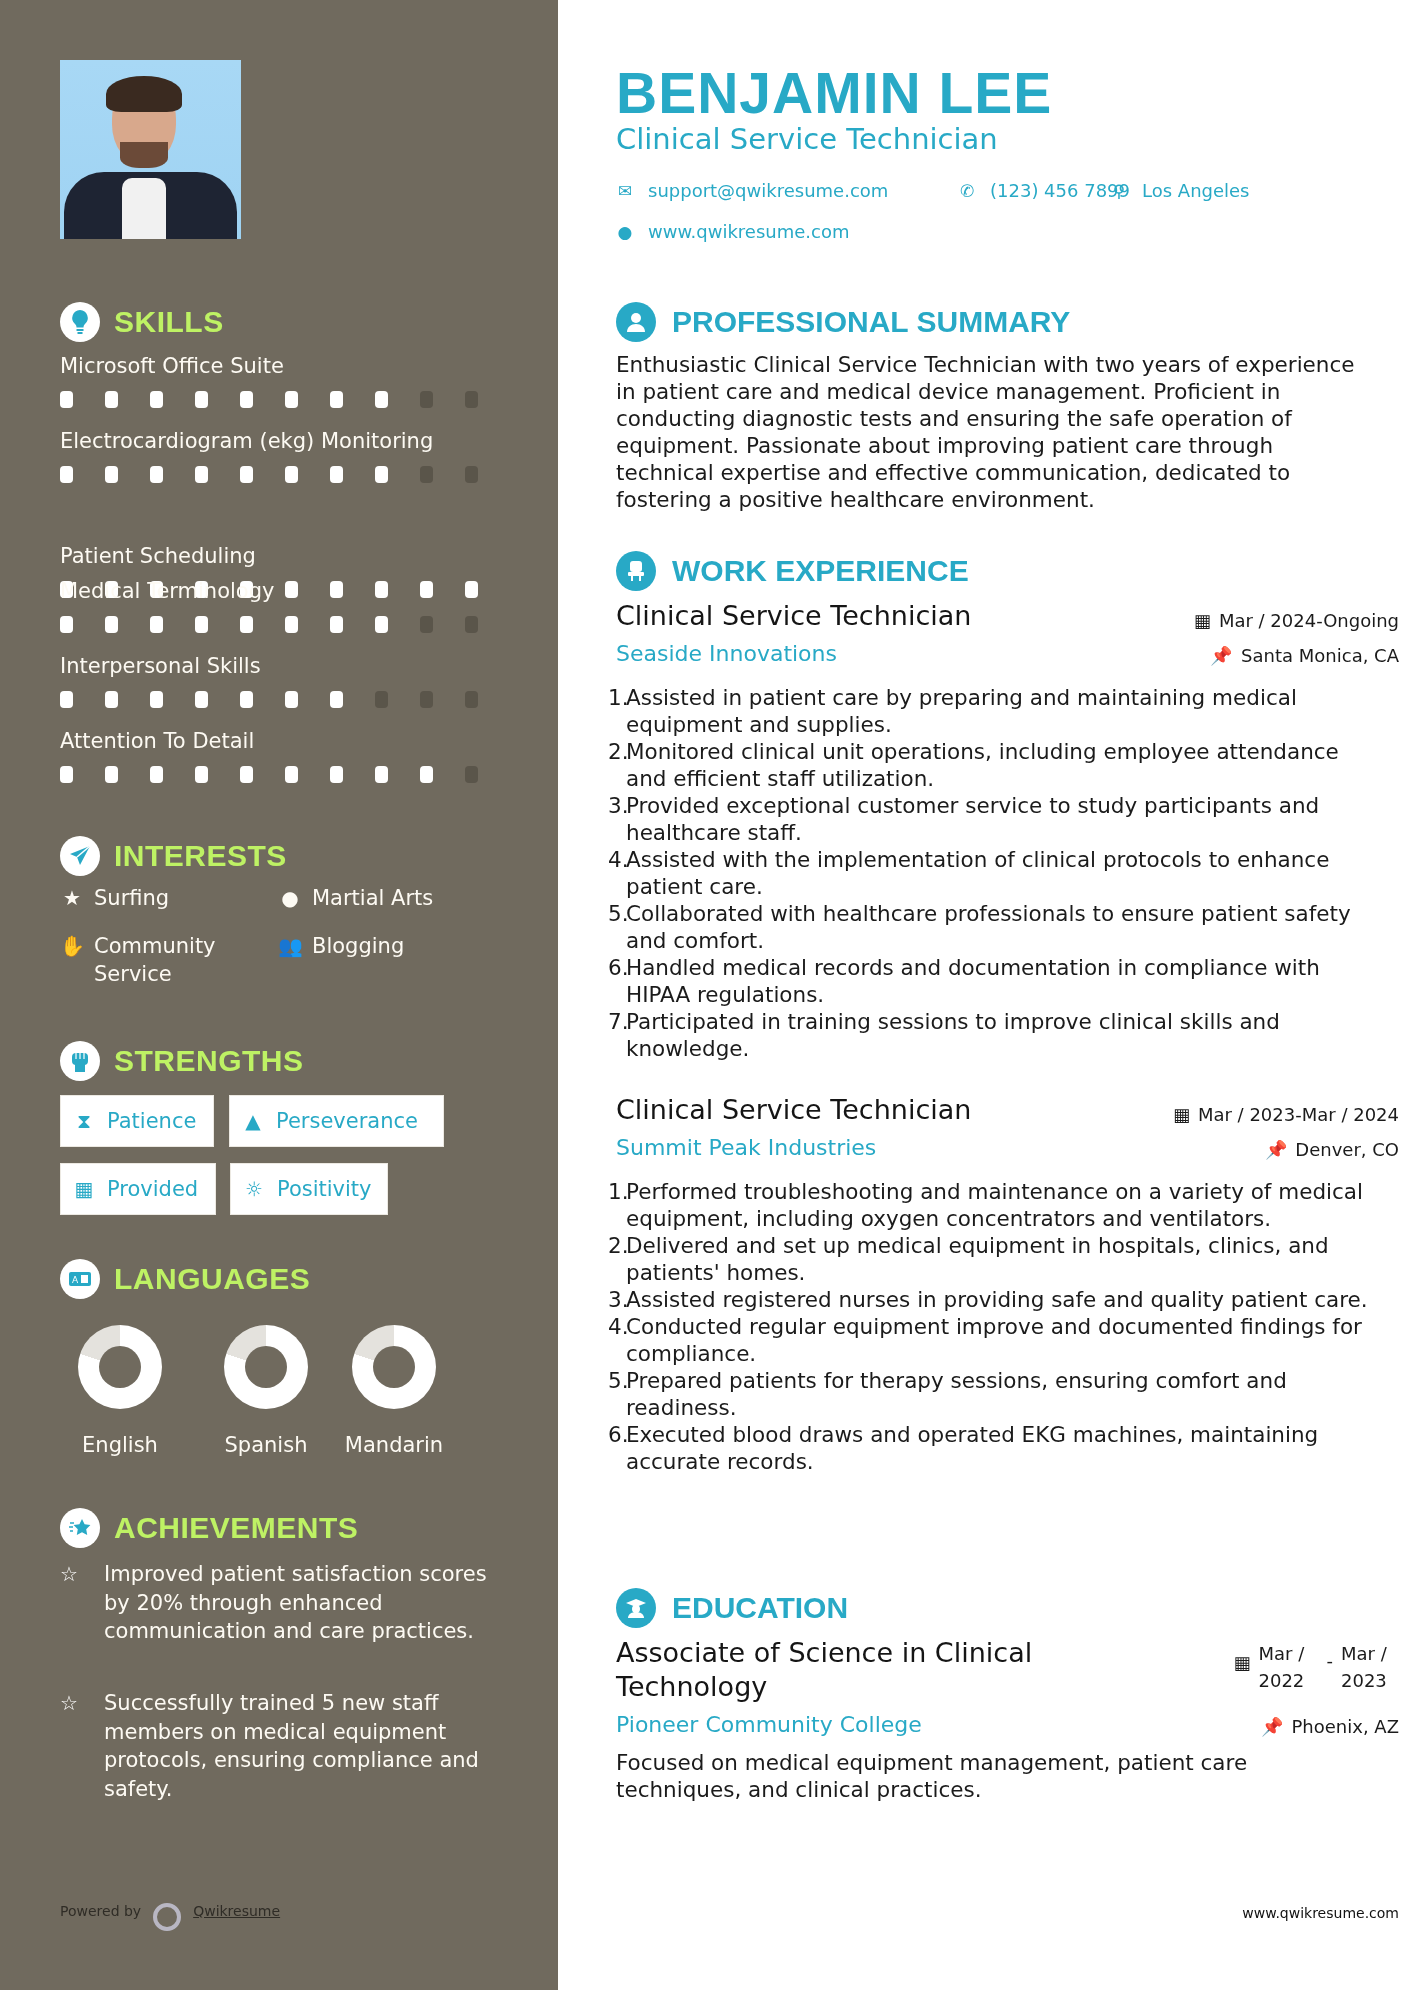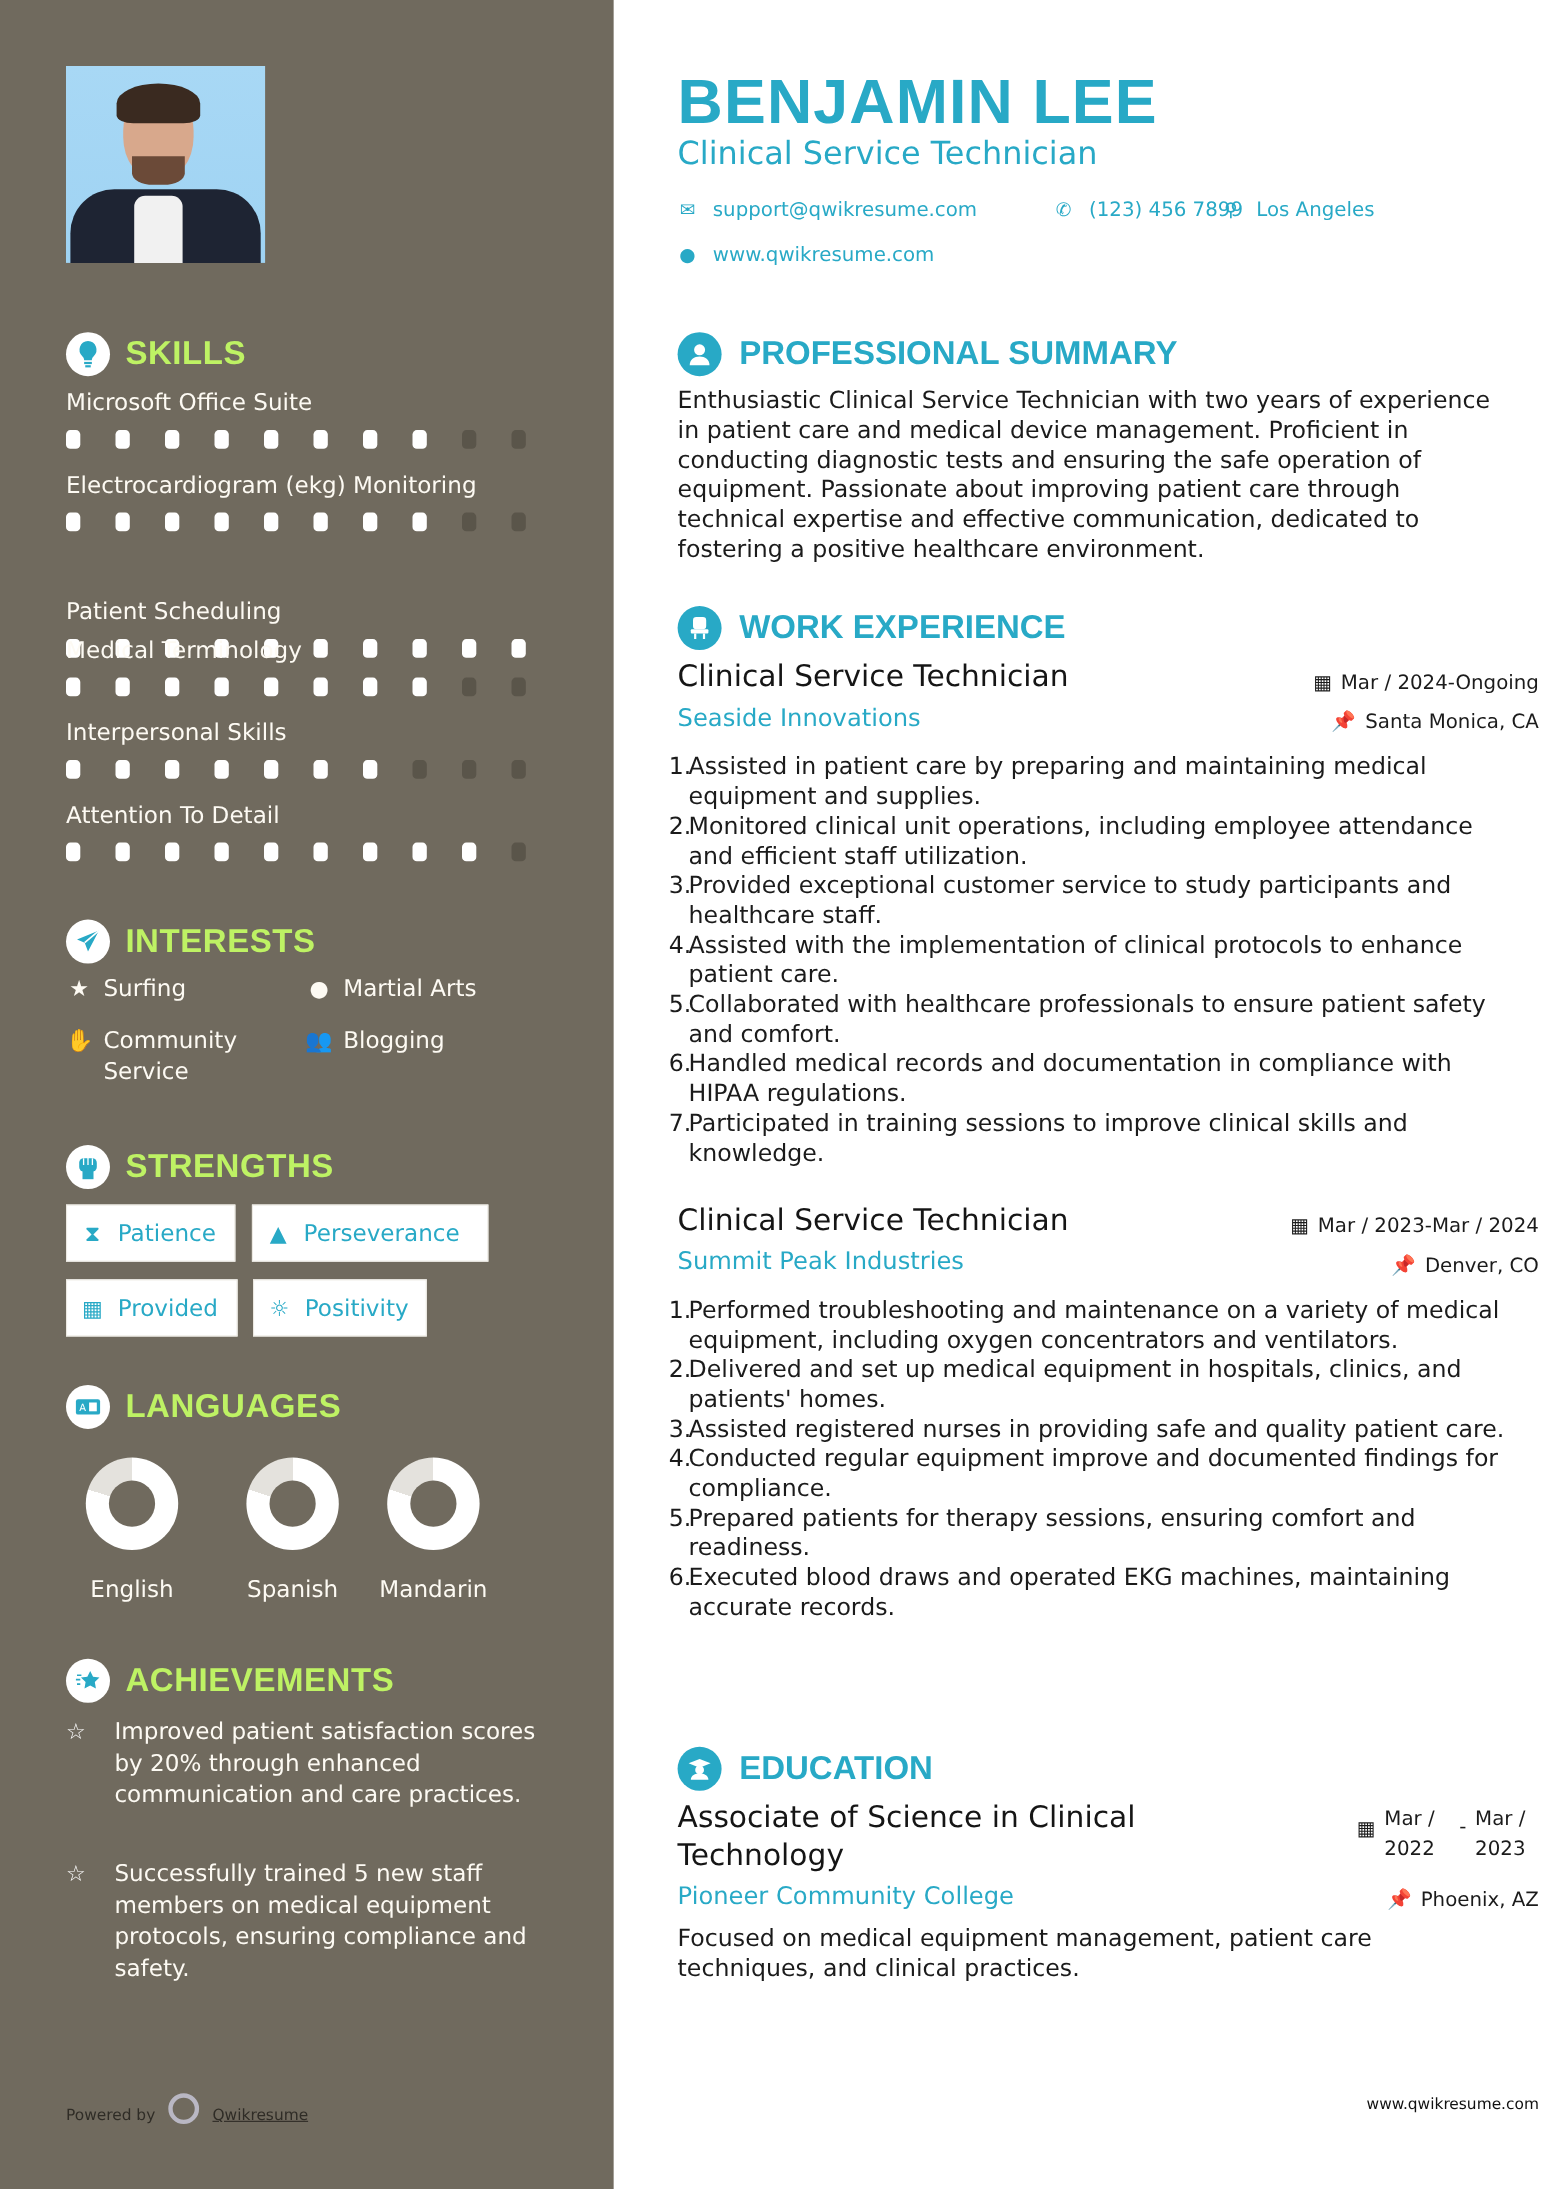--- a/index.html
+++ b/index.html
@@ -33,21 +33,21 @@
 
   .lang { position: absolute; top: 1325px; width: 120px; text-align: center; }
   .donut { width: 84px; height: 84px; border-radius: 50%; margin: 0 auto; position: relative; }
   .donut .hole { position: absolute; left: 21px; top: 21px; width: 42px; height: 42px; border-radius: 50%; background: #706a5e; }
   .lang-name { margin-top: 24px; font-size: 21px; color: #fdfaf3; }
 
   .ach { position: absolute; left: 60px; width: 440px; display: flex; gap: 14px; }
   .ach-icon { width: 30px; font-size: 20px; color: #fff; flex: 0 0 30px; padding-top: 2px; }
   .ach-text { font-size: 21px; line-height: 28.5px; color: #fdfaf3; }
 
-  .powered { position: absolute; left: 60px; top: 1903px; display: flex; align-items: flex-end; gap: 12px; font-size: 14px; color: #2f2c26; }
+  .powered { position: absolute; left: 60px; top: 1903px; display: flex; align-items: flex-start; gap: 12px; font-size: 14px; color: #2f2c26; }
   .q-logo { width: 28px; height: 28px; border-radius: 50%; border: 4px solid #b9b7c3; }
   .powered a { color: #2f2c26; text-decoration: underline; }
 
   
   .name { position: absolute; left: 58px; top: 60px; font-family: "Liberation Sans", sans-serif; font-weight: 700; font-size: 57px; color: #28a9c6; letter-spacing: 1px; }
   .role { position: absolute; left: 58px; top: 122px; font-size: 29px; color: #28a9c6; }
   .contact { position: absolute; display: flex; align-items: center; gap: 14px; font-size: 18px; color: #28a9c6; }
   .contact .ic { width: 18px; text-align: center; font-size: 17px; }
 
   .m-head { position: absolute; left: 58px; display: flex; align-items: center; gap: 16px; }

